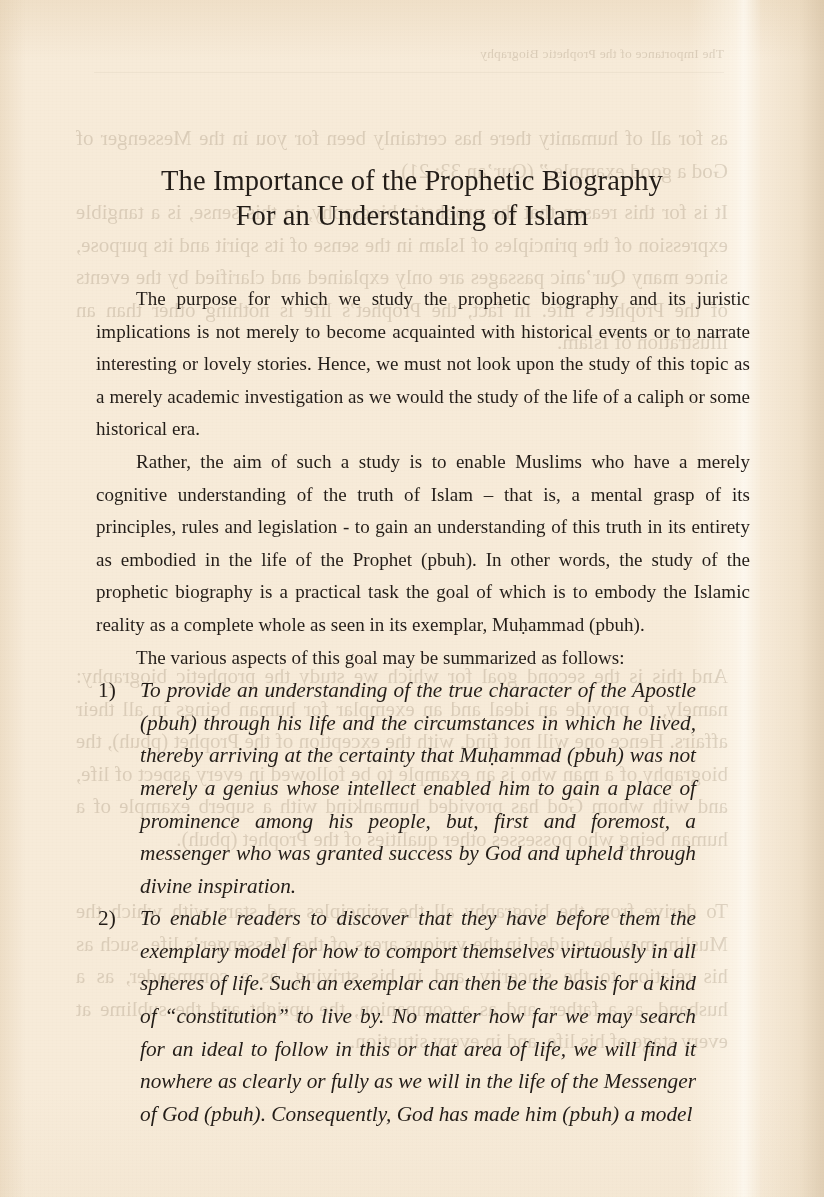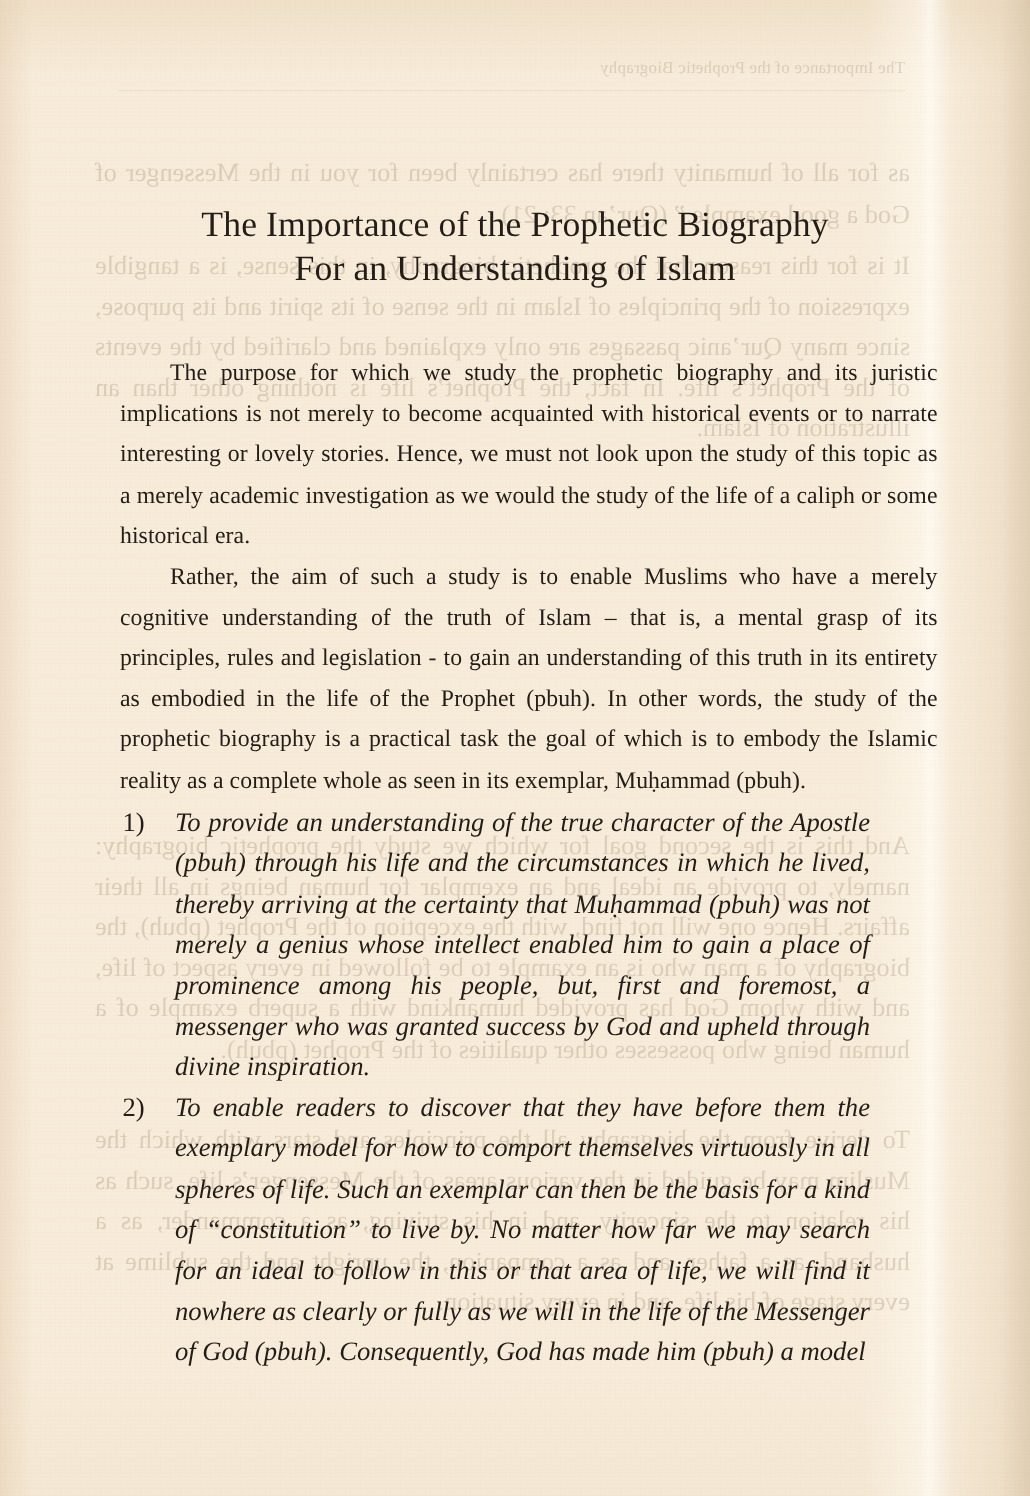--- a/index.html
+++ b/index.html
@@ -166,20 +166,21 @@
       <span class="line1">The Importance of the Prophetic Biography</span>
       <span class="line2">For an Understanding of Islam</span>
     </h1>
 
     <div class="body-block">
 
       <p class="para">The purpose for which we study the prophetic biography and its juristic implications is not merely to become acquainted with historical events or to narrate interesting or lovely stories. Hence, we must not look upon the study of this topic as a merely academic investigation as we would the study of the life of a caliph or some historical era.</p>
 
       <p class="para">Rather, the aim of such a study is to enable Muslims who have a merely cognitive understanding of the truth of Islam – that is, a mental grasp of its principles, rules and legislation - to gain an understanding of this truth in its entirety as embodied in the life of the Prophet (pbuh). In other words, the study of the prophetic biography is a practical task the goal of which is to embody the Islamic reality as a complete whole as seen in its exemplar, Muḥammad (pbuh).</p>
 
+      <p class="para">The various aspects of this goal may be summarized as follows:</p>
 
       <ol class="goals">
         <li>
           <span class="marker">1)</span>
           <span class="txt">To provide an understanding of the true character of the Apostle (pbuh) through his life and the circumstances in which he lived, thereby arriving at the certainty that Muḥammad (pbuh) was not merely a genius whose intellect enabled him to gain a place of prominence among his people, but, first and foremost, a messenger who was granted success by God and upheld through divine inspiration.</span>
         </li>
         <li>
           <span class="marker">2)</span>
           <span class="txt">To enable readers to discover that they have before them the exemplary model for how to comport themselves virtuously in all spheres of life. Such an exemplar can then be the basis for a kind of “constitution” to live by. No matter how far we may search for an ideal to follow in this or that area of life, we will find it nowhere as clearly or fully as we will in the life of the Messenger of God (pbuh). Consequently, God has made him (pbuh) a model</span>
         </li>

